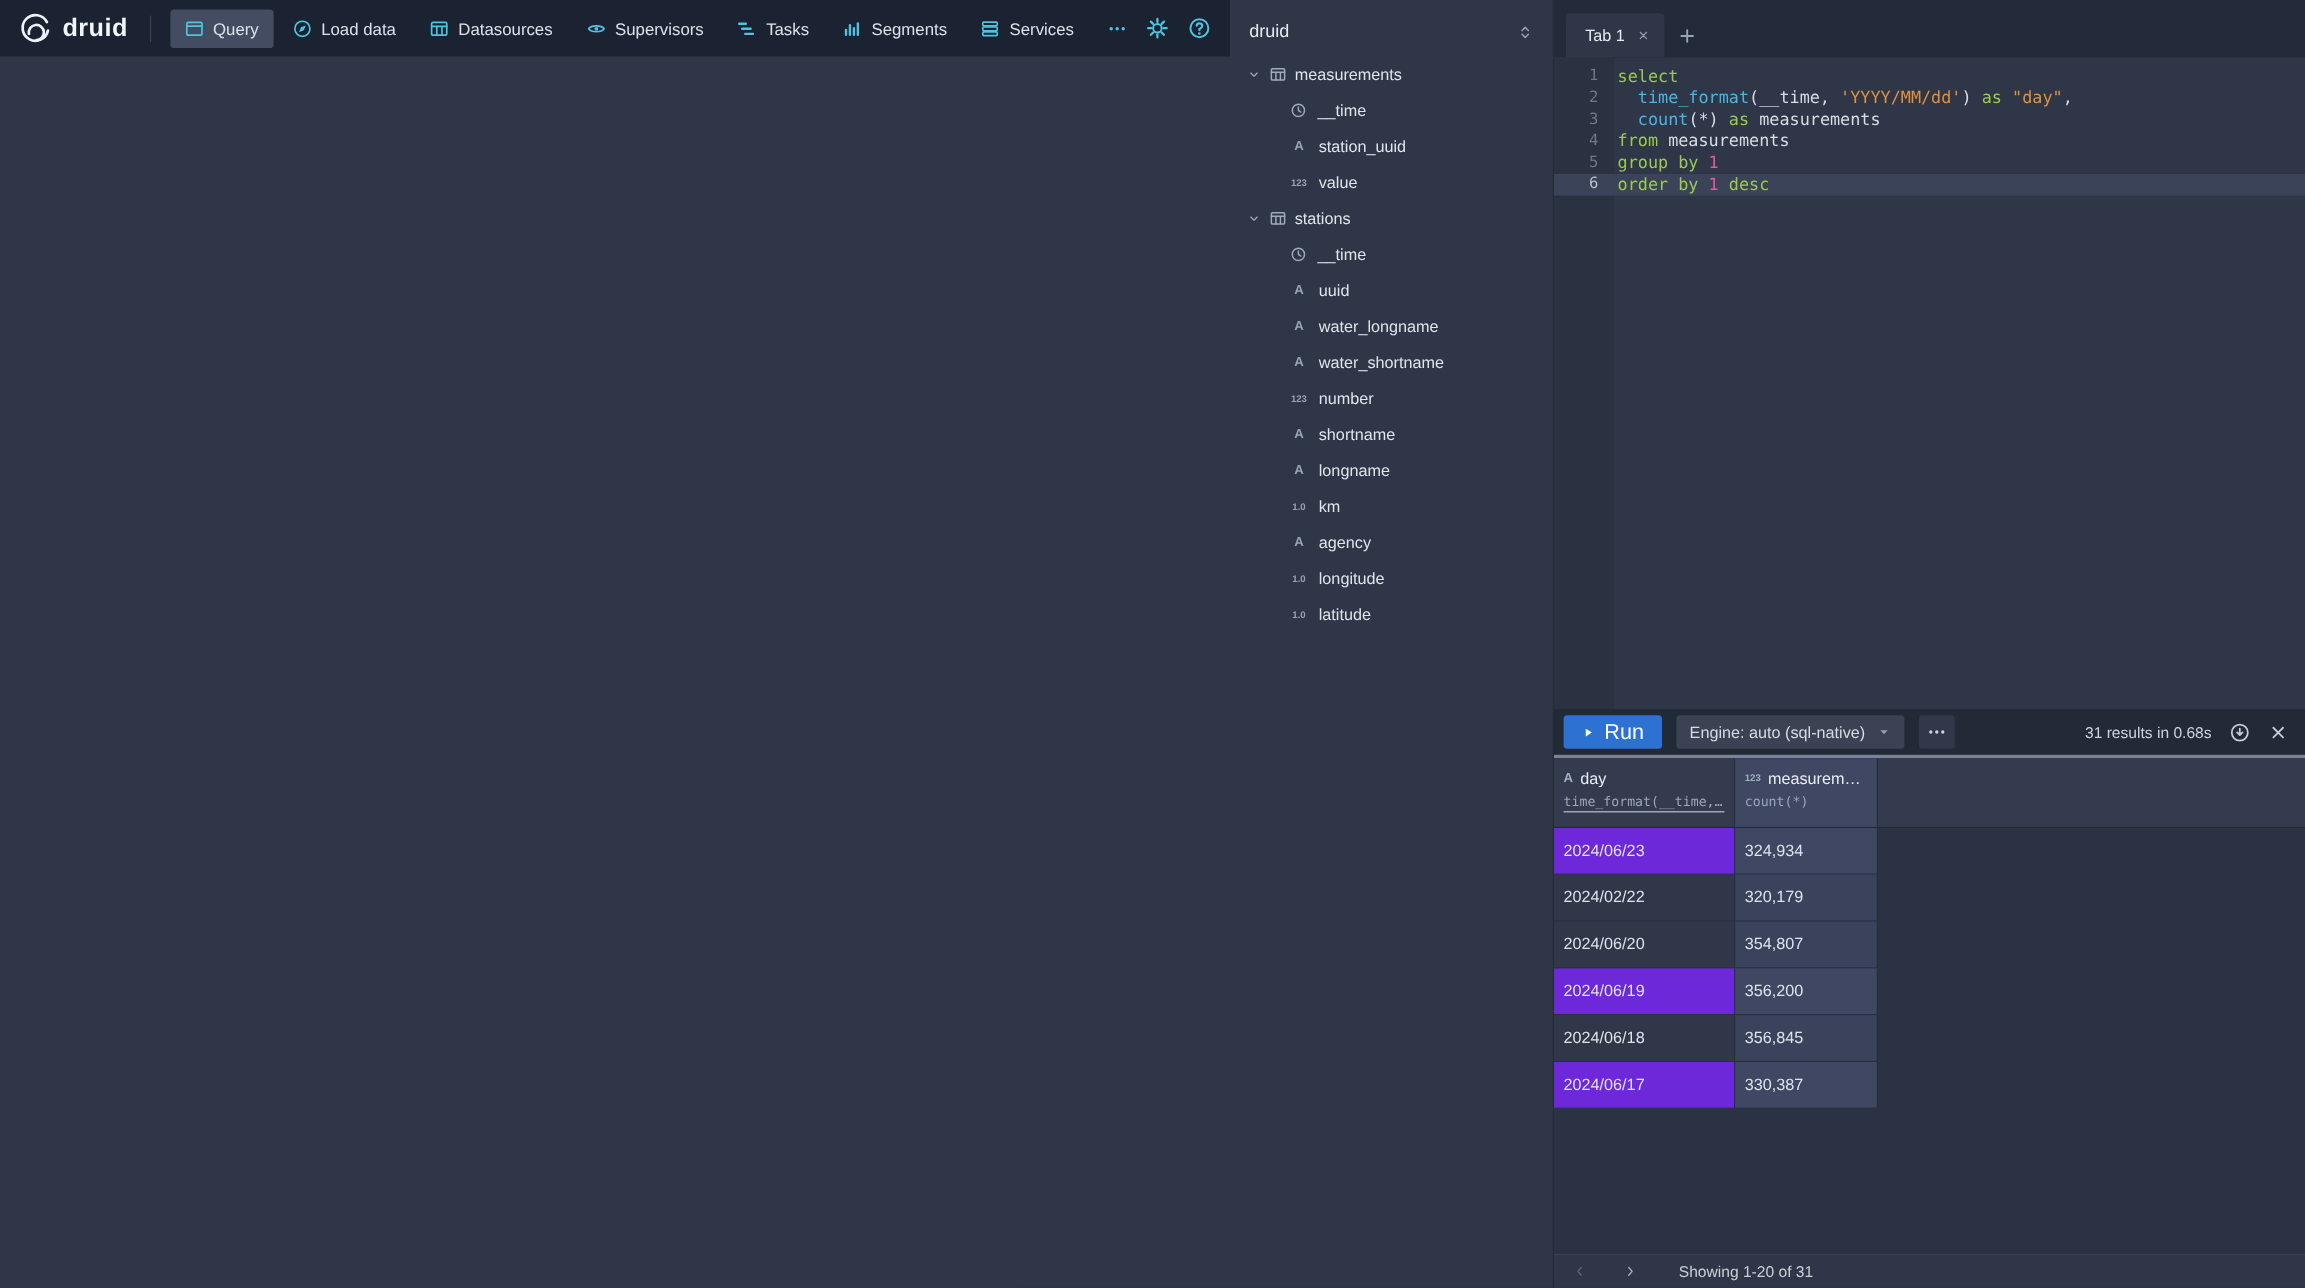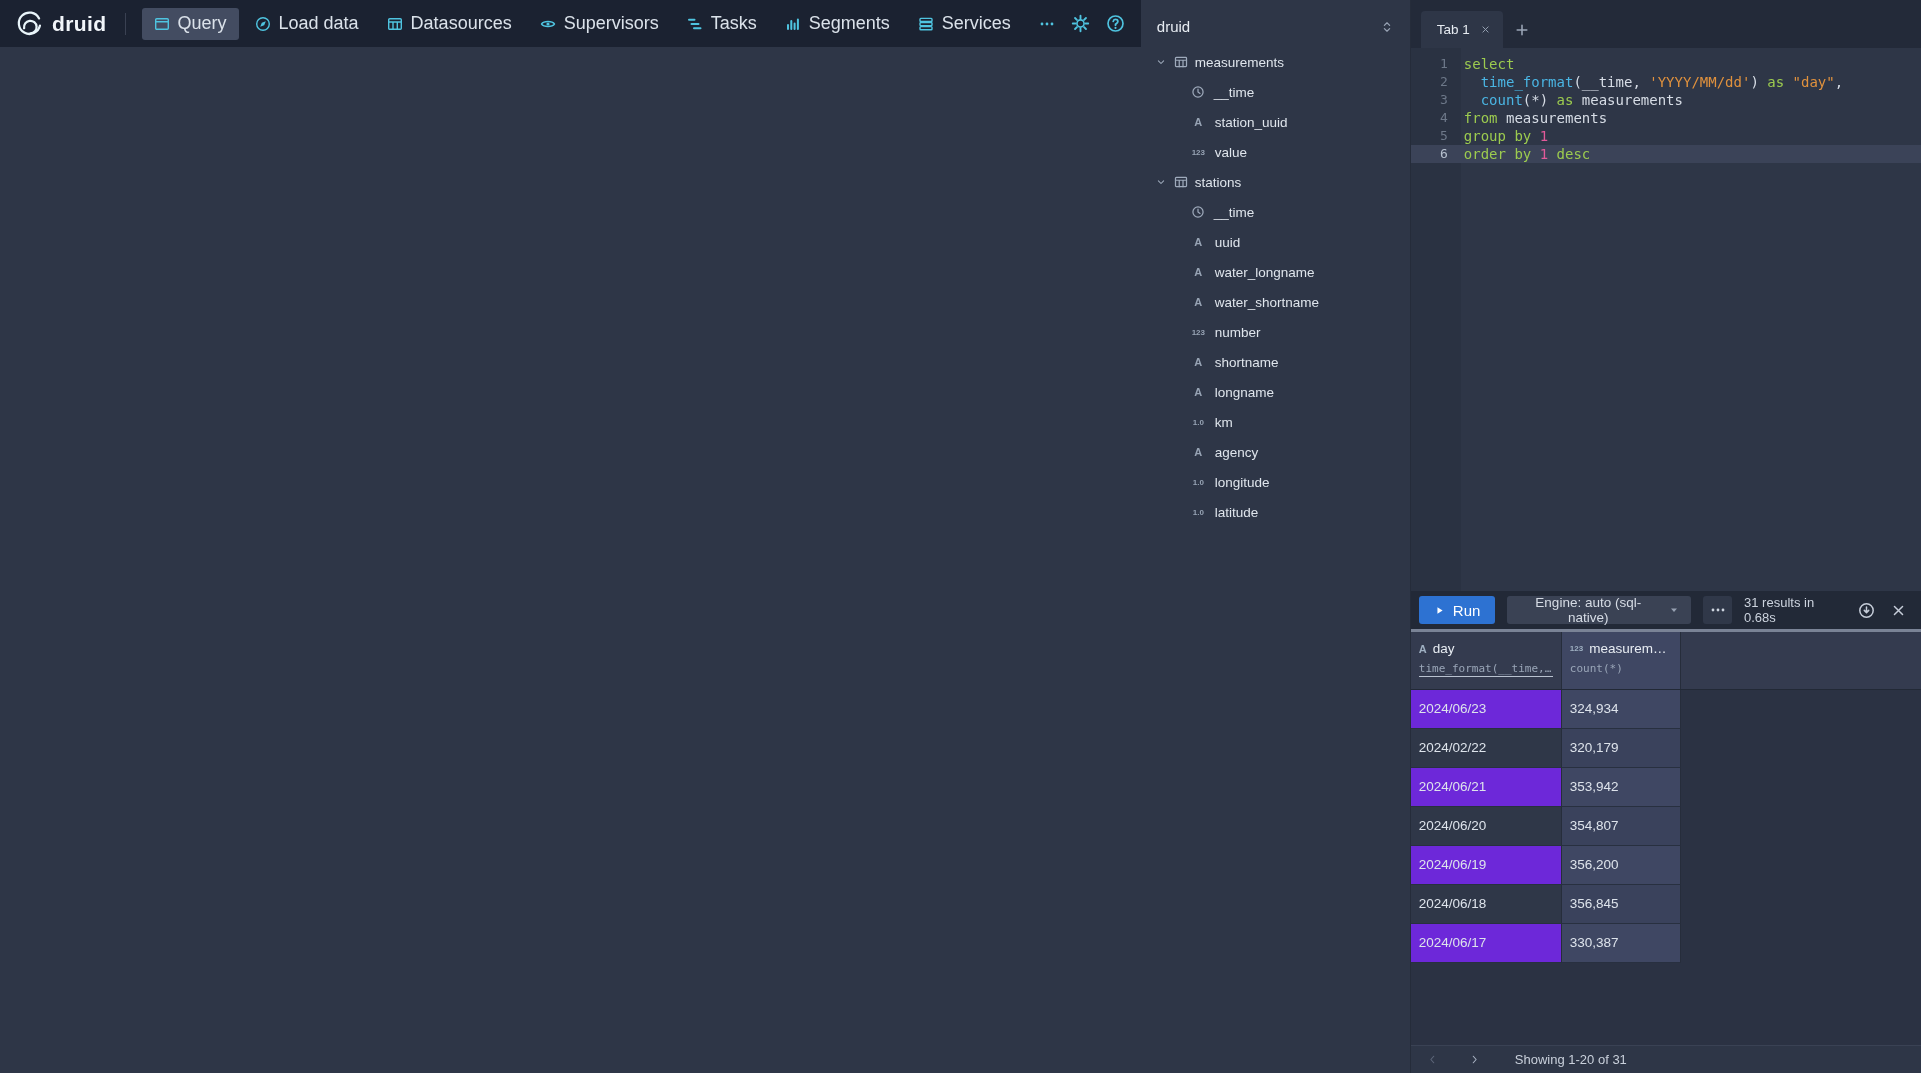--- a/index.html
+++ b/index.html
@@ -16,21 +16,21 @@
 
   .app{width:1921px;height:1073px;display:flex;flex-direction:row}
 
   
   .topbar{height:47px;background:var(--topbar);display:flex;align-items:center;
     padding:0 16px;flex:none;gap:4px}
   .brand{display:flex;align-items:center;gap:9px;margin-right:14px;cursor:pointer}
   .brand-text{font-size:21px;font-weight:600;letter-spacing:.4px;color:#f2f6fa}
   .topbar-sep{width:1px;height:22px;background:#3a4152;margin-right:12px}
   .nav-item{display:flex;align-items:center;gap:8px;height:32px;padding:0 12px;
-    border-radius:3px;background:transparent;border:none;color:#dbe2ea;font-size:18px;cursor:pointer}
+    border-radius:3px;background:transparent;border:none;color:#dbe2ea;font-size:14px;cursor:pointer}
   .nav-item.active{background:#434c61}
   .nav-item .ic{color:var(--icon)}
   .nav-item .ic svg{width:16px;height:16px}
   .topbar-right{margin-left:auto;display:flex;align-items:center;gap:16px}
   .icon-btn{background:none;border:none;color:var(--icon);cursor:pointer;display:flex;align-items:center}
   .topbar-right .ic svg{width:19px;height:19px}
 
   
   .content{flex:1;display:flex;min-height:0}
   .sidebar{width:270px;flex:none;background:var(--bg);display:flex;flex-direction:column;
@@ -68,21 +68,21 @@
   .lc{white-space:pre;padding-left:3px;color:#d7dde6}
   .line.active{background:var(--active-line)}
   .line.active .ln{color:#b6c0cf}
   .tok-kw{color:var(--kw)} .tok-fn{color:var(--fn)} .tok-str{color:var(--str)}
   .tok-num{color:var(--num)} .tok-p{color:#d7dde6}
 
   
   .runbar{height:38px;background:var(--runbar);display:flex;align-items:center;
     padding:0 14px 0 8px;gap:12px;flex:none}
   .run-btn{height:28px;display:flex;align-items:center;gap:8px;background:var(--accent);color:#fff;
-    border:none;border-radius:3px;padding:0 15px;font-size:15px;cursor:pointer}
+    border:none;border-radius:3px;padding:0 15px;font-size:18px;cursor:pointer}
   .run-btn .ic svg{width:11px;height:11px}
   .engine-btn{height:28px;display:flex;align-items:center;gap:10px;background:#3a4254;color:#d6dce5;
     border:none;border-radius:3px;padding:0 11px;font-size:13.5px;cursor:pointer}
   .engine-btn .ic{color:#97a1b2}.engine-btn .ic svg{width:12px;height:12px}
   .more-btn{height:28px;width:30px;display:flex;align-items:center;justify-content:center;
     background:#303849;border:none;border-radius:3px;color:#cdd4df;cursor:pointer}
   .more-btn svg{width:16px;height:16px}
   .runbar-right{margin-left:auto;display:flex;align-items:center;gap:15px}
   .results-meta{font-size:13px;color:#ccd3de}
   .runbar .icon-btn{color:#c6cdd9}
@@ -456,24 +456,20 @@
           </div>
         <div class="rbody" id="rbody">
             <div class="r-row even">
               <div class="r-cell c1">2024/06/23</div>
               <div class="r-cell c2 hl">324,934</div>
             </div>
             <div class="r-row odd">
               <div class="r-cell c1">2024/02/22</div>
               <div class="r-cell c2 hl">320,179</div>
             </div>
-            <div class="r-row even">
-              <div class="r-cell c1">2024/06/21</div>
-              <div class="r-cell c2 hl">353,942</div>
-            </div>
             <div class="r-row odd">
               <div class="r-cell c1">2024/06/20</div>
               <div class="r-cell c2 hl">354,807</div>
             </div>
             <div class="r-row even">
               <div class="r-cell c1">2024/06/19</div>
               <div class="r-cell c2 hl">356,200</div>
             </div>
             <div class="r-row odd">
               <div class="r-cell c1">2024/06/18</div>

